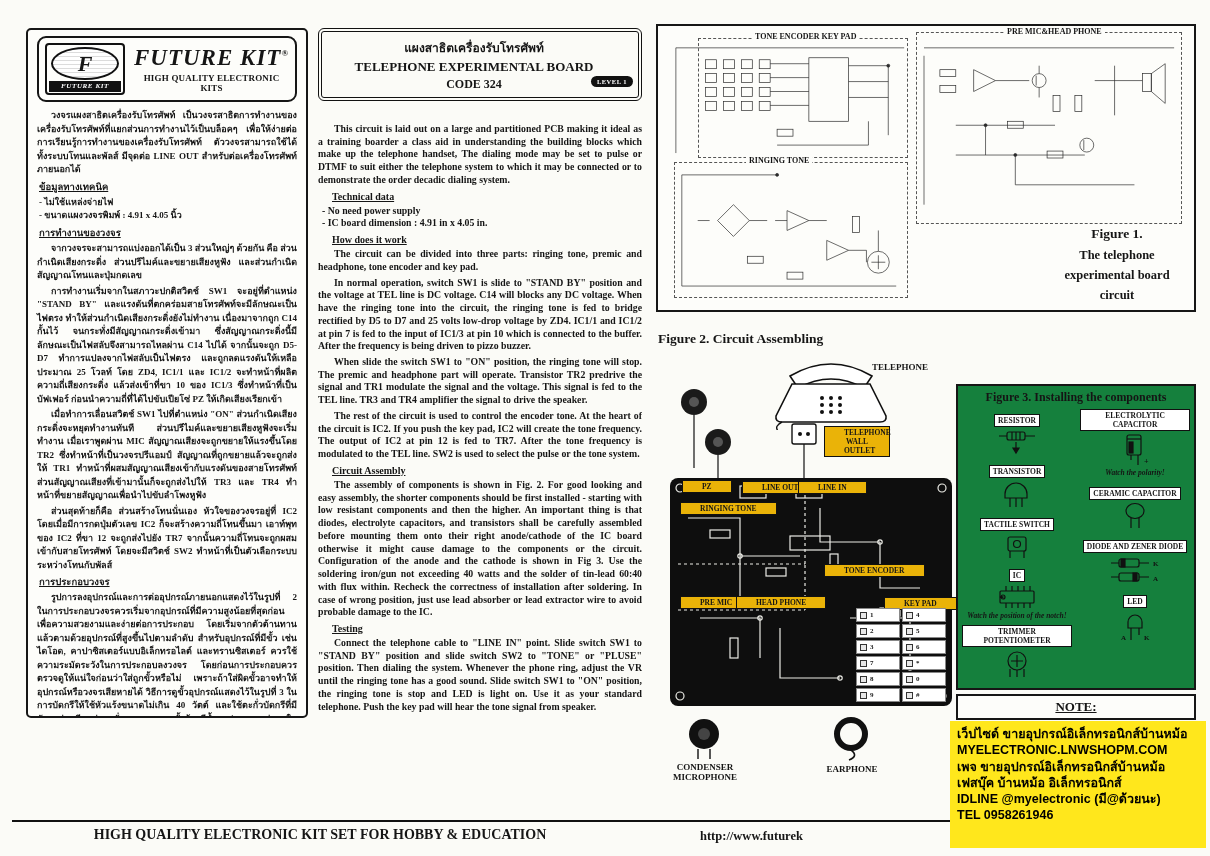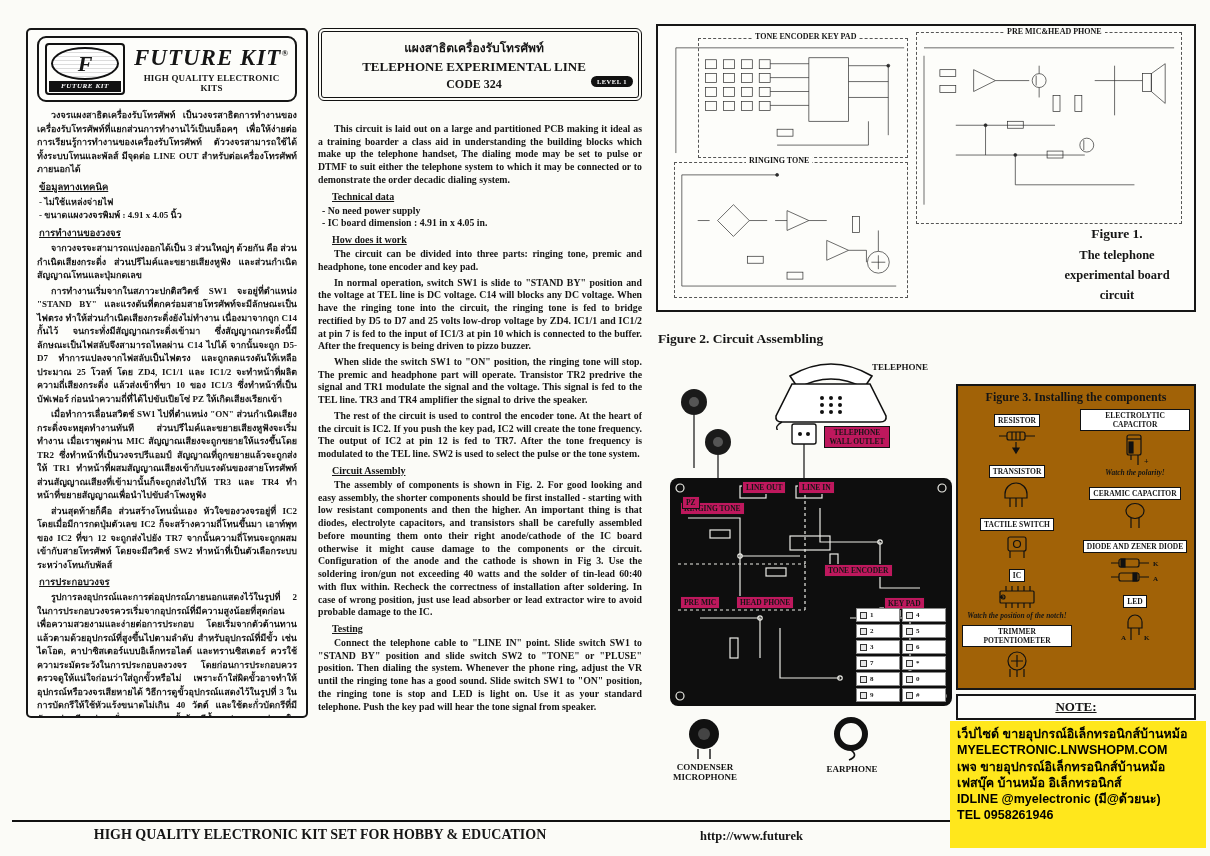--- a/index.html
+++ b/index.html
@@ -75,38 +75,38 @@
   .fig1 svg.schematic { position:absolute; inset:0; }
   .f1-dash { position:absolute; border:1px dashed #555; }
   .f1-label { position:absolute; background:#fdfdfa; font-weight:bold; font-size:8px; padding:0 3px; white-space:nowrap; }
   .f1-caption { position:absolute; left:384px; top:200px; width:150px; text-align:center; font-weight:bold; }
   .f1-caption .c1 { font-size:13.5px; margin-bottom:6px; }
   .f1-caption .c2 { font-size:12.5px; margin-bottom:5px; }
 
   
   .fig2-title { left:658px; top:331px; width:298px; text-align:left; font-weight:bold; font-size:13.5px; }
   .lbl {
-    position:absolute; background:#be185d; border:1px solid #111;
-    font-weight:bold; font-size:7.5px; padding:1px 3px; z-index:3; white-space:nowrap;
+    position:absolute; background:#eab308; border:1px solid #111;
+    font-weight:bold; font-size:7.5px; padding:1px 19px; z-index:3; white-space:nowrap;
   }
   .board-code { position:absolute; color:#fff; font-weight:bold; font-size:10px; z-index:3; letter-spacing:1px; }
   .pcb { left:670px; top:478px; width:282px; height:228px; background:#0e0e0e; border-radius:8px; overflow:hidden; }
   .keys {
     left:856px; top:608px; width:90px; height:94px; z-index:3;
     display:grid; grid-template-columns:1fr 1fr; gap:2px;
   }
   .key {
     background:#fff; border:1px solid #888; display:flex; align-items:center;
     gap:3px; padding:0 3px; font-weight:bold; font-size:7px;
   }
   .key-btn { width:7px; height:7px; border:1px solid #333; background:#e8e8e8; flex:0 0 auto; }
   .small-cap-label { position:absolute; font-weight:bold; font-size:9px; text-align:center; }
 
   
-  .fig3 { left:956px; top:384px; width:240px; height:306px; border:2px solid #161616; padding:4px 4px; background:#a16207; }
+  .fig3 { left:956px; top:384px; width:240px; height:306px; border:2px solid #161616; padding:4px 4px; background:#15803d; }
   .fig3-title { font-weight:bold; font-size:12px; text-align:center; margin-bottom:4px; }
   .fig3-grid { display:grid; grid-template-columns:1fr 1fr; column-gap:8px; }
   .f3-item { margin-bottom:5px; text-align:center; }
   .f3-label { border:1px solid #111; display:inline-block; font-weight:bold; font-size:7.5px; padding:1px 3px; background:#fff; }
   .f3-note { font-weight:bold; font-style:italic; font-size:7.5px; margin-top:1px; }
   .f3-item svg { display:block; margin:2px auto 0; }
 
   
   .note-box { left:956px; top:694px; width:240px; height:26px; border:2px solid #161616;
     display:flex; align-items:center; justify-content:center; background:#fdfdfa; }
@@ -144,21 +144,21 @@
     <p class="indent">ส่วนสุดท้ายก็คือ ส่วนสร้างโทนนั่นเอง หัวใจของวงจรอยู่ที่ IC2 โดยเมื่อมีการกดปุ่มตัวเลข IC2 ก็จะสร้างความถี่โทนขึ้นมา เอาท์พุทของ IC2 ที่ขา 12 จะถูกส่งไปยัง TR7 จากนั้นความถี่โทนจะถูกผสมเข้ากับสายโทรศัพท์ โดยจะมีสวิตช์ SW2 ทำหน้าที่เป็นตัวเลือกระบบระหว่างโทนกับพัลส์</p>
     <div class="thai-h">การประกอบวงจร</div>
     <p class="indent">รูปการลงอุปกรณ์และการต่ออุปกรณ์ภายนอกแสดงไว้ในรูปที่ 2 ในการประกอบวงจรควรเริ่มจากอุปกรณ์ที่มีความสูงน้อยที่สุดก่อน เพื่อความสวยงามและง่ายต่อการประกอบ โดยเริ่มจากตัวต้านทานแล้วตามด้วยอุปกรณ์ที่สูงขึ้นไปตามลำดับ สำหรับอุปกรณ์ที่มีขั้ว เช่น ไดโอด, คาปาซิสเตอร์แบบอิเล็กทรอไลต์ และทรานซิสเตอร์ ควรใช้ความระมัดระวังในการประกอบลงวงจร โดยก่อนการประกอบควรตรวจดูให้แน่ใจก่อนว่าใส่ถูกขั้วหรือไม่ เพราะถ้าใส่ผิดขั้วอาจทำให้อุปกรณ์หรือวงจรเสียหายได้ วิธีการดูขั้วอุปกรณ์แสดงไว้ในรูปที่ 3 ในการบัดกรีให้ใช้หัวแร้งขนาดไม่เกิน 40 วัตต์ และใช้ตะกั่วบัดกรีที่มีอัตราส่วนดีบุกต่อตะกั่ว 60:40 รวมทั้งต้องมีน้ำยาประสานอยู่ภายในตะกั่วด้วย หลังการใส่อุปกรณ์เรียบร้อยแล้วให้ตรวจสอบความถูกต้องอีกครั้ง เพื่อไม่ให้เกิดความผิดพลาด ถ้าหากใส่อุปกรณ์ผิดตำแหน่งควรใช้ที่ดูดตะกั่วหรือลวดซับตะกั่วดูดออก เพื่อป้องกันความเสียหายที่อาจจะเกิดกับลายวงจรพิมพ์ได้</p>
 
   </div>
 </div>
 
 <div class="abs center-col">
   <div class="title-box">
     <div class="tb-thai">แผงสาธิตเครื่องรับโทรศัพท์</div>
-    <div class="tb-en">TELEPHONE EXPERIMENTAL LINE</div>
+    <div class="tb-en">TELEPHONE EXPERIMENTAL BOARD</div>
     <div class="tb-code">CODE 324</div>
     <div class="level-badge">LEVEL 1</div>
   </div>
   <div class="en-text">
     <p class="indent">This circuit is laid out on a large and partitioned PCB making it ideal as a training boarder a class aid in understanding the building blocks which make up the telephone handset, The dialing mode may be set to pulse or DTMF to suit either the telephone system to which it may be connected or to demonstrate the order decadic dialing system.</p>
     <div class="en-h">Technical data</div>
     <div class="tech-line">- No need power supply</div>
     <div class="tech-line">- IC board dimension : 4.91 in x 4.05 in.</div>
     <div class="en-h">How does it work</div>
     <p class="indent">The circuit can be divided into three parts: ringing tone, premic and headphone, tone encoder and key pad.</p>
@@ -314,21 +314,21 @@
   </svg>
 </div>
 
 <div class="lbl" style="left:680px; top:502px;">RINGING TONE</div>
 <div class="lbl" style="left:742px; top:481px;">LINE OUT</div>
 <div class="lbl" style="left:798px; top:481px;">LINE IN</div>
 <div class="lbl" style="left:680px; top:596px;">PRE MIC</div>
 <div class="lbl" style="left:736px; top:596px;">HEAD PHONE</div>
 <div class="lbl" style="left:824px; top:564px;">TONE ENCODER</div>
 <div class="lbl" style="left:884px; top:597px;">KEY PAD</div>
-<div class="lbl" style="left:682px; top:496px;">PZ</div>
+<div class="lbl" style="left:682px; top:480px;">PZ</div>
 <div class="board-code" style="left:902px; top:686px;">FK324</div>
 
 <div class="abs keys">
   <div class="key">
       <span class="key-btn"></span>
       <span>1</span>
     </div>
   <div class="key">
       <span class="key-btn"></span>
       <span>4</span>

